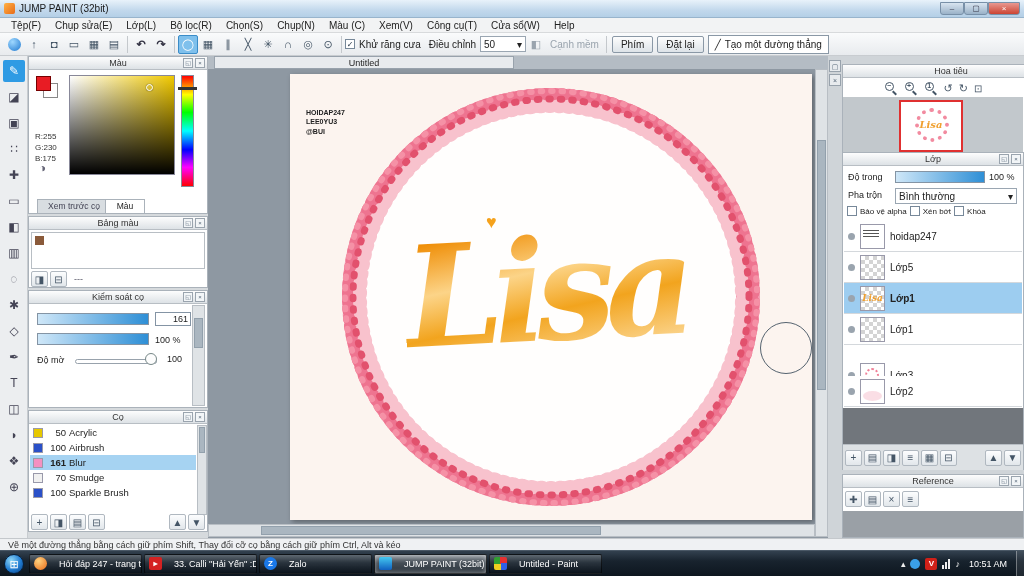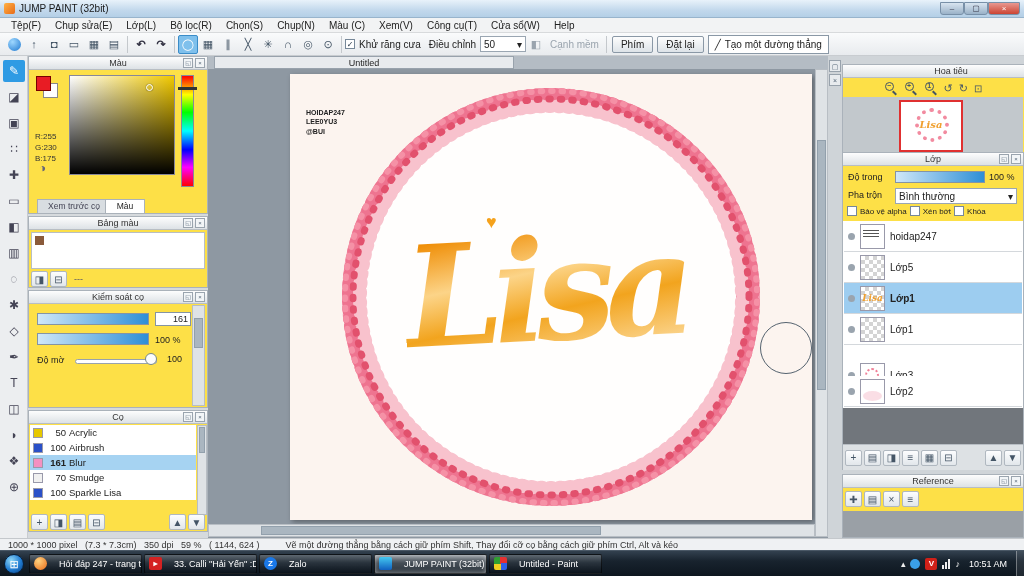--- a/index.html
+++ b/index.html
@@ -27,21 +27,21 @@
 .tsel{height:16px;border:1px solid #9aa6b2;background:#fff;font-size:10px;display:flex;align-items:center;justify-content:space-between;padding:0 3px;flex:0 0 auto}
 .gray{color:#9aa4ae}
 .tbn{border:1px solid #8a98a6;background:linear-gradient(#fdfdfd,#dde3e8);padding:0 8px;height:17px;font-size:10px;border-radius:2px;display:flex;align-items:center;flex:0 0 auto;margin:0 2px}
 .linebox{border:1px solid #8a98a6;background:#fff;height:19px;display:flex;align-items:center;gap:4px;padding:0 6px;font-size:10px;flex:0 0 auto;margin-left:2px}
 
 #toolstrip{position:absolute;left:0;top:56px;width:28px;height:482px;background:#eceef0;border-right:1px solid #c8ccd0}
 .tool{position:absolute;left:3px;width:22px;height:22px;display:flex;align-items:center;justify-content:center;font-size:12px;color:#445}
 .tool.sel{background:#2f9be4;color:#fff;border-radius:2px}
 
 #leftpanels{position:absolute;left:28px;top:56px;width:180px;height:482px;background:#d6dadd}
-.panel{position:absolute;background:#fde047;border:1px solid #aab2ba}
+.panel{position:absolute;background:#ffffff;border:1px solid #aab2ba}
 .phead{height:13px;background:linear-gradient(#fdfdfd,#dde2e6);border-bottom:1px solid #b8bec4;font-size:9px;text-align:center;line-height:12px;color:#333;position:relative}
 .phb{position:absolute;top:1px;width:10px;height:10px;font-size:6px;line-height:9px;text-align:center;border:1px solid #9aa4ae;background:#f2f5f7;color:#567}
 .phb.f{right:14px}.phb.x{right:2px}
 .grad{position:absolute;border:1px solid #889;background:linear-gradient(to top,#000,rgba(0,0,0,0)),linear-gradient(to right,#fff,#f0c800)}
 .huebar{position:absolute;border:1px solid #889;background:linear-gradient(180deg,#f00,#ff0 17%,#0f0 33%,#0ff 50%,#00f 67%,#f0f 83%,#f00)}
 .rgbtxt{position:absolute;font-size:8px;line-height:1.4;color:#333}
 .tab{position:absolute;height:14px;font-size:8.5px;line-height:13px;text-align:center;border:1px solid #aab2ba;border-bottom:none}
 .bslider{position:absolute;height:12px;border:1px solid #8494a4;background:linear-gradient(90deg,#cfe7f8,#2e8fd6)}
 .vbox{position:absolute;height:14px;border:1px solid #8494a4;background:#fff;font-size:9px;text-align:right;padding:1px 2px}
 .brow{position:absolute;left:1px;width:166px;height:15px;display:flex;align-items:center;gap:3px;padding-left:3px;font-size:9.5px;background:#fff}
@@ -272,21 +272,21 @@
         <span style="font-weight:normal">Blur</span>
       </div>
       <div class="brow" style="top:59px">
         <span class="chip" style="background-color: rgb(240, 240, 240);"></span>
         <span class="bsize">70</span>
         <span>Smudge</span>
       </div>
       <div class="brow" style="top:74px">
         <span class="chip" style="background-color: rgb(42, 80, 200);"></span>
         <span class="bsize">100</span>
-        <span>Sparkle Lisa</span>
+        <span>Sparkle Brush</span>
       </div>
       <div class="vsb" style="left:168px;top:14px;width:10px;height:90px">
         <div class="sbthumb" style="left:1px;top:1px;width:6px;height:26px"></div>
       </div>
       <div style="position:absolute;left:2px;top:103px;display:flex;gap:2px">
         <span class="licon">+</span>
         <span class="licon">◨</span>
         <span class="licon">▤</span>
         <span class="licon">⊟</span>
       </div>
@@ -455,21 +455,20 @@
         <span class="licon">✚</span>
         <span class="licon">▤</span>
         <span class="licon">×</span>
         <span class="licon">≡</span>
       </div>
       <div style="position:absolute;left:0;top:36px;width:180px;height:26px;background:#9aa0a6"></div>
     </div>
   </div>
 
   <div id="statusbar">
-    <span class="st">1000 * 1000 pixel   (7.3 * 7.3cm)   350 dpi   59 %   ( 1144, 624 )</span>
     <span>Vẽ một đường thẳng bằng cách giữ phím Shift, Thay đổi cỡ cọ bằng cách giữ phím Ctrl, Alt và kéo</span>
   </div>
 
   <div id="taskbar">
     <div id="orb">⊞</div>
     <div class="tbtn">
       <span class="tico" style="background:radial-gradient(circle at 35% 30%,#ffd27f,#e86a17);border-radius:50%"></span>
       <span>Hỏi đáp 247 - trang t...</span>
     </div>
     <div class="tbtn">

